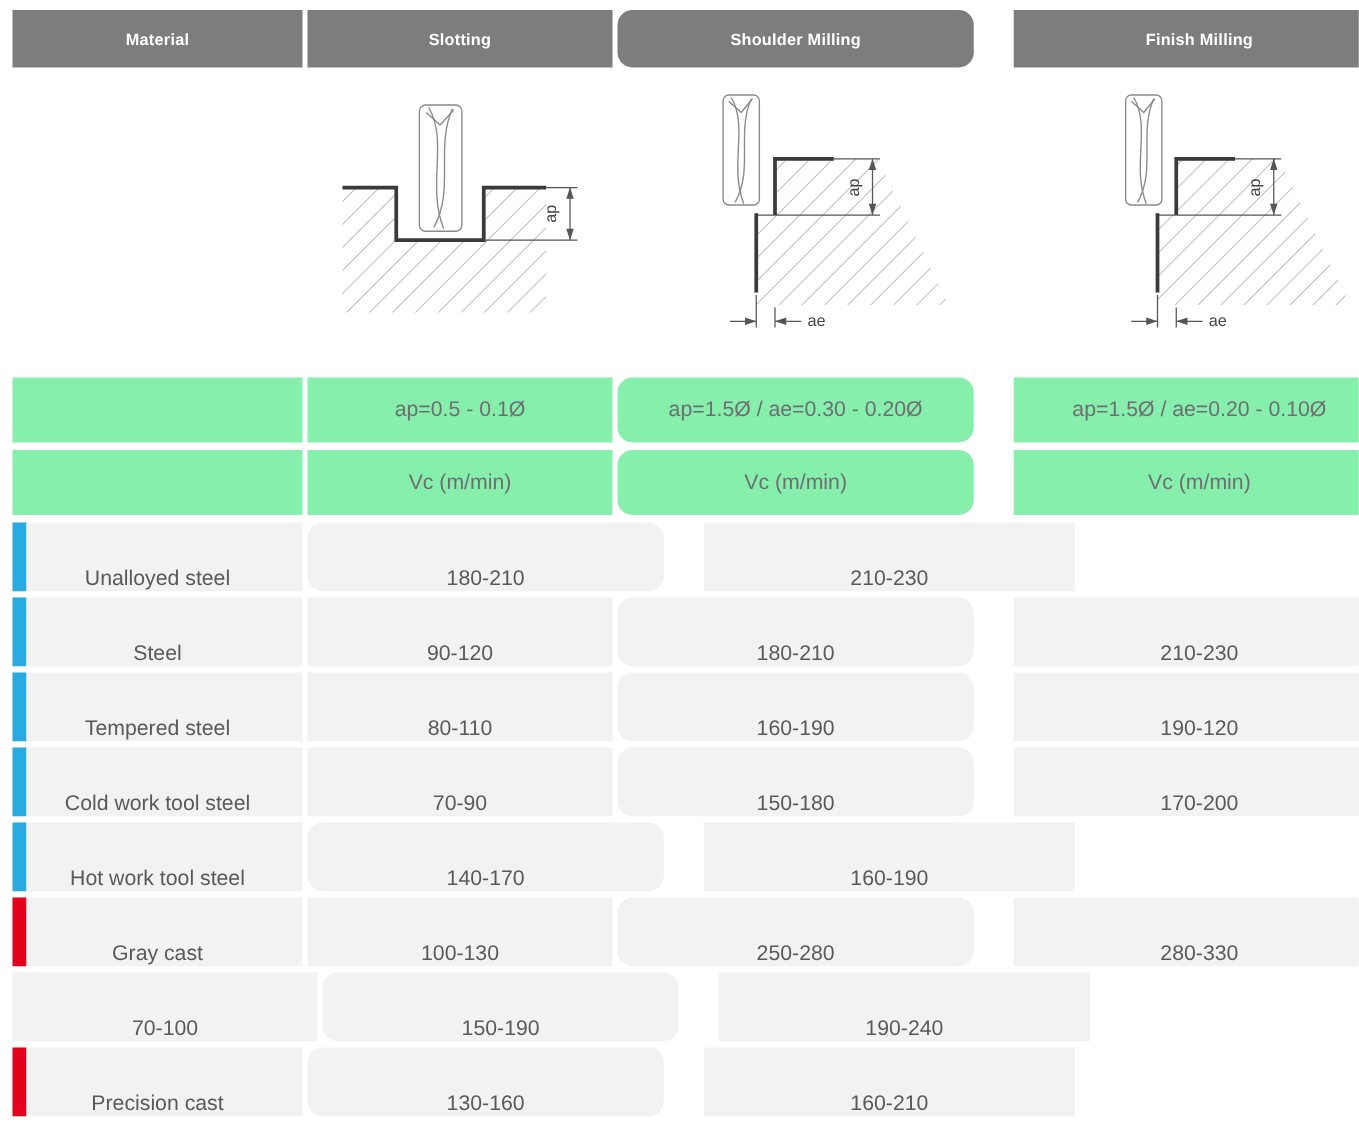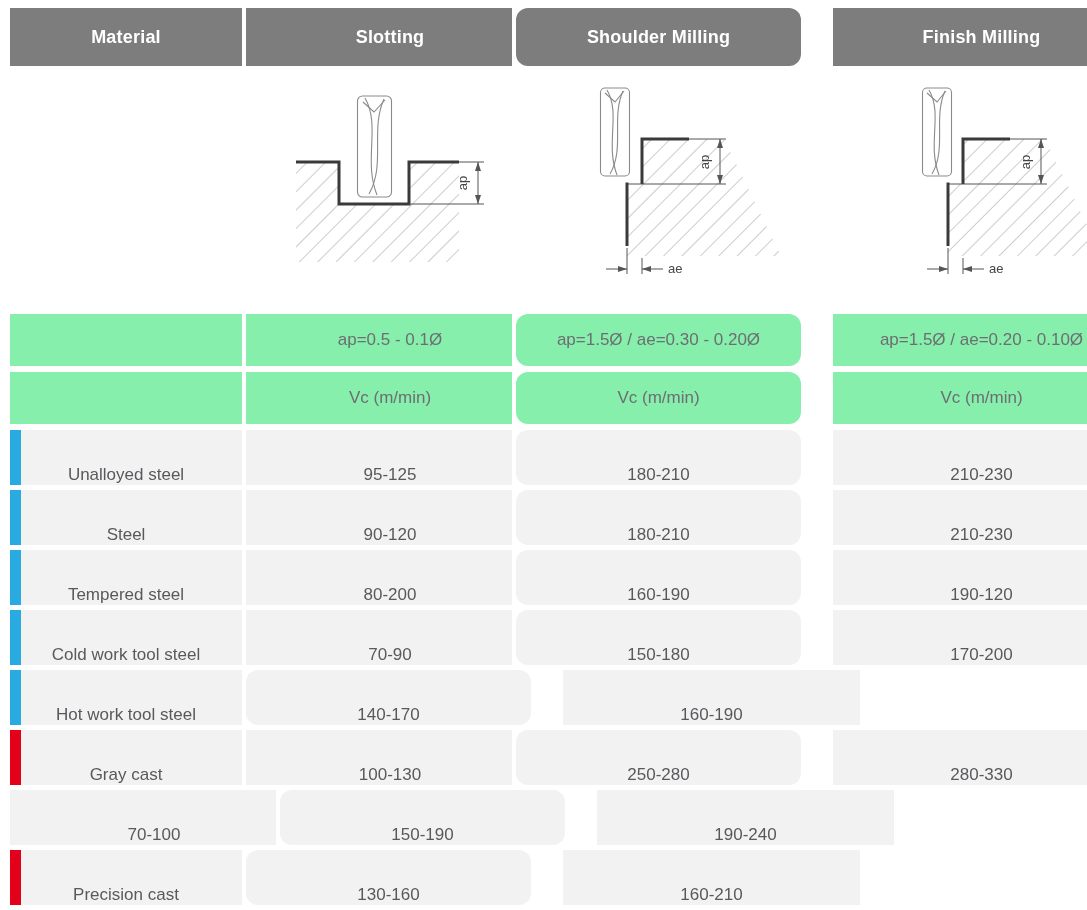--- a/index.html
+++ b/index.html
@@ -1,24 +1,24 @@
 <!DOCTYPE html>
 <html><head>
 <meta charset="utf-8">
 <style>
   html,body{margin:0;padding:0;background:#ffffff;}
   body{width:1087px;height:910px;font-family:"Liberation Sans",sans-serif;overflow:hidden;}
   .wrap{padding:8px 7px 0 10px;}
   .row{display:flex;gap:4px;}
   .c1{width:232px;flex:none;}
-  .c2{width:244px;flex:none;padding-left:22px;}
+  .c2{width:244px;flex:none;}
   .c3{width:285px;flex:none;border-radius:12px;}
   .c4{width:297px;flex:none;margin-left:28px;}
-  .hcell{background:#7d7d7d;color:#ffffff;font-weight:bold;font-size:18px;
-         height:58px;display:flex;align-items:center;justify-content:center;letter-spacing:.2px;}
+  .hcell{background:#7d7d7d;color:#ffffff;font-weight:bold;font-size:13px;
+         height:46px;display:flex;align-items:center;justify-content:center;letter-spacing:.2px;}
   .band{margin:6px 0 8px;height:234px;}
   .band svg{display:block;}
   .gcell{background:#86efac;color:#6d6e71;font-size:17px;height:52px;
          display:flex;align-items:center;justify-content:center;}
   .prow{margin-bottom:6px;}
   .drow{margin-bottom:5px;}
   .dcell{background:#f2f2f3;color:#58595b;font-size:17px;height:55px;
          display:flex;align-items:flex-end;justify-content:center;}
   .mat{position:relative;}
   .bar{position:absolute;left:0;top:0;bottom:0;width:11px;}
@@ -154,41 +154,40 @@
     <div class="gcell c2">Vc (m/min)</div>
     <div class="gcell c3">Vc (m/min)</div>
     <div class="gcell c4">Vc (m/min)</div>
   </div>
 
   <div class="row drow">
     <div class="dcell c1 mat">
       <span class="bar" style="background: rgb(41, 171, 226);"></span>
       <span>Unalloyed steel</span>
     </div>
-    <div class="dcell c2">95-125</div>
     <div class="dcell c3">180-210</div>
     <div class="dcell c4">210-230</div>
   </div>
 
   <div class="row drow">
     <div class="dcell c1 mat">
       <span class="bar" style="background: rgb(41, 171, 226);"></span>
       <span>Steel</span>
     </div>
     <div class="dcell c2">90-120</div>
     <div class="dcell c3">180-210</div>
     <div class="dcell c4">210-230</div>
   </div>
 
   <div class="row drow">
     <div class="dcell c1 mat">
       <span class="bar" style="background: rgb(41, 171, 226);"></span>
       <span>Tempered steel</span>
     </div>
-    <div class="dcell c2">80-200</div>
+    <div class="dcell c2">80-110</div>
     <div class="dcell c3">160-190</div>
     <div class="dcell c4">190-120</div>
   </div>
 
   <div class="row drow">
     <div class="dcell c1 mat">
       <span class="bar" style="background: rgb(41, 171, 226);"></span>
       <span>Cold work tool steel</span>
     </div>
     <div class="dcell c2">70-90</div>

